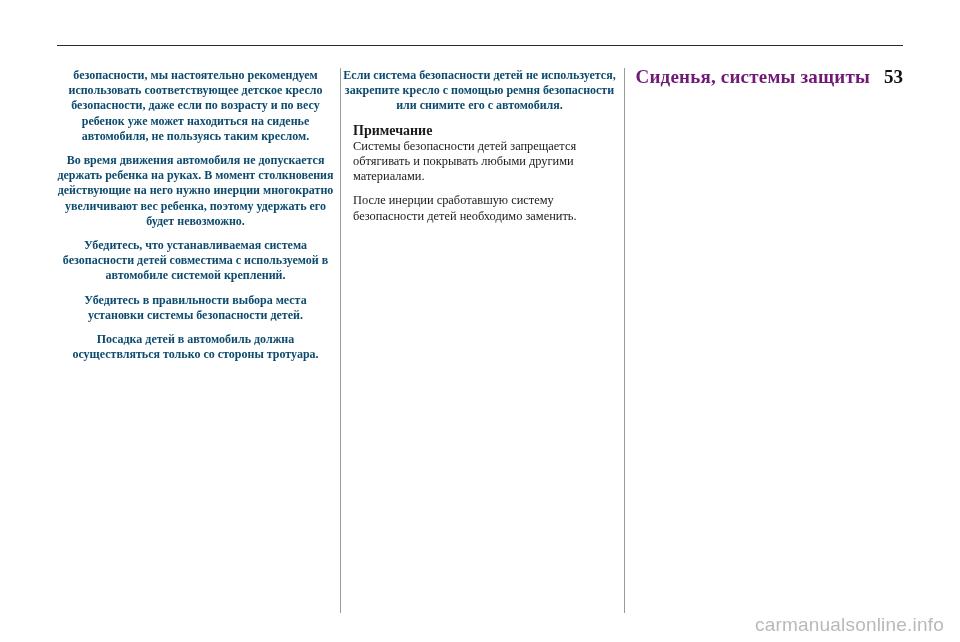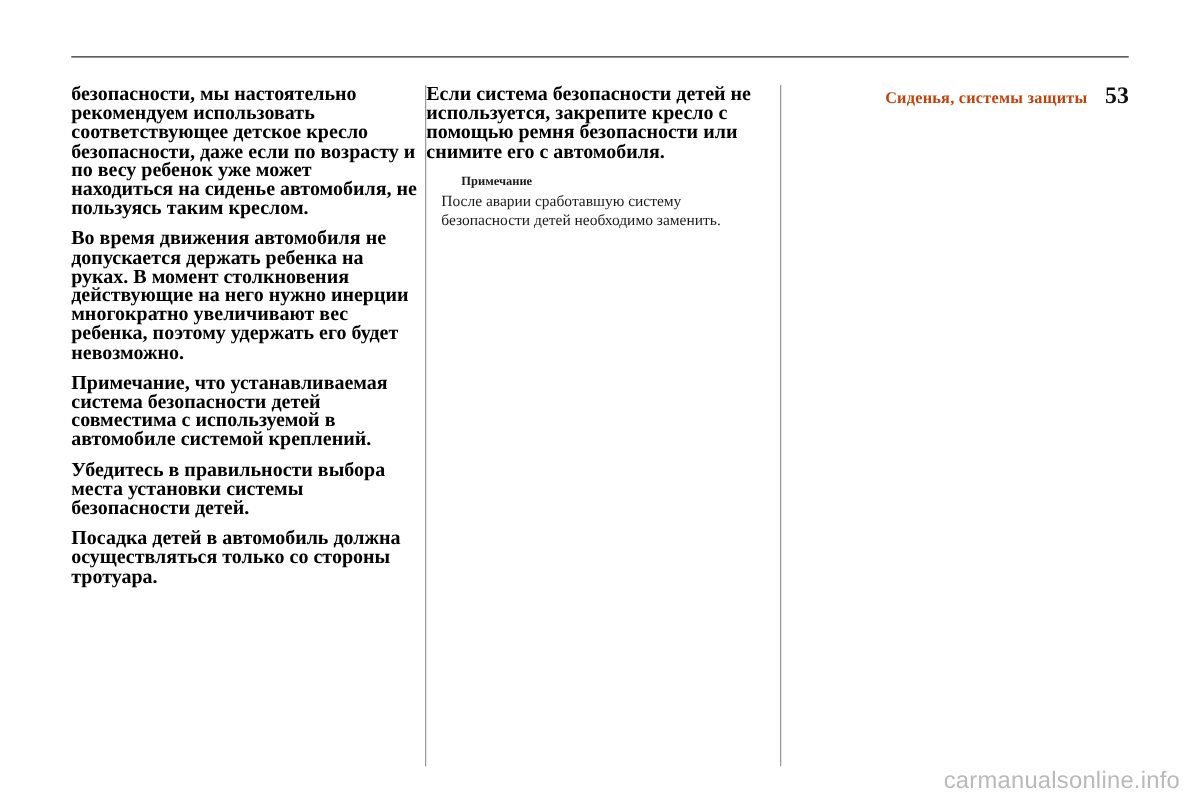--- a/index.html
+++ b/index.html
@@ -28,23 +28,23 @@
     left: 57px;
     top: 18px;
     width: 846px;
     display: flex;
     align-items: baseline;
     justify-content: flex-end;
   }
   .header-title {
     font-family: "Liberation Serif", serif;
     font-weight: bold;
-    font-size: 13px;
+    font-size: 19px;
     letter-spacing: 0.2px;
-    color: #c2410c;
+    color: #701a75;
     white-space: nowrap;
   }
   .header-page {
     font-family: "Liberation Serif", serif;
     font-weight: bold;
     font-size: 19px;
     color: #111;
     margin-left: 14px;
     white-space: nowrap;
     margin-top: 48px;
@@ -80,37 +80,37 @@
     width: 1px;
     height: 545px;
     background: #9a9a9a;
   }
   .div-1 { left: 283px; }
   .div-2 { left: 567px; }
 
   p.para {
     margin: 0 0 9px 0;
     font-family: "Liberation Serif", serif;
-    font-size: 16px;
+    font-size: 12px;
     line-height: 15.2px;
-    color: #000000;
-    text-align: left;
+    color: #0c4a6e;
+    text-align: center;
     font-weight: bold;
   }
   
   .notice {
     margin: 6px 0 9px 0;
     padding-left: 12px;
   }
   .notice-title {
     font-family: "Liberation Serif", serif;
-    font-size: 10px;
+    font-size: 14px;
     line-height: 15.2px;
     font-weight: bold;
-    margin: 0 0 1px 16px;
+    margin: 0 0 1px 0;
   }
   .notice-body {
     font-family: "Liberation Serif", serif;
     font-size: 12.4px;
     line-height: 15.2px;
     margin: 0 0 9px 0;
   }
   
   .watermark {
     position: absolute;
@@ -138,30 +138,31 @@
   <div class="header-rule"></div>
 
   <div class="columns">
 
     <div class="col-divider div-1"></div>
     <div class="col-divider div-2"></div>
 
     <div class="col col-1">
       <p class="para">безопасности, мы настоятельно рекомендуем использовать соответствующее детское кресло безопасности, даже если по возрасту и по весу ребенок уже может находиться на сиденье автомобиля, не пользуясь таким креслом.</p>
       <p class="para">Во время движения автомобиля не допускается держать ребенка на руках. В момент столкновения действующие на него нужно инерции многократно увеличивают вес ребенка, поэтому удержать его будет невозможно.</p>
-      <p class="para">Примечание, что устанавливаемая система безопасности детей совместима с используемой в автомобиле системой креплений.</p>
+      <p class="para">Убедитесь, что устанавливаемая система безопасности детей совместима с используемой в автомобиле системой креплений.</p>
       <p class="para">Убедитесь в правильности выбора места установки системы безопасности детей.</p>
       <p class="para">Посадка детей в автомобиль должна осуществляться только со стороны тротуара.</p>
     </div>
 
     <div class="col col-2">
       <p class="para">Если система безопасности детей не используется, закрепите кресло с помощью ремня безопасности или снимите его с автомобиля.</p>
       <div class="notice">
         <p class="notice-title">Примечание</p>
-        <p class="notice-body">После аварии сработавшую систему безопасности детей необходимо заменить.</p>
+        <p class="notice-body">Системы безопасности детей запрещается обтягивать и покрывать любыми другими материалами.</p>
+        <p class="notice-body">После инерции сработавшую систему безопасности детей необходимо заменить.</p>
       </div>
     </div>
 
     <div class="col col-3"></div>
 
   </div>
 
   <div class="watermark"><span>carmanualsonline</span><span class="dot">.info</span></div>
 
 </div>

